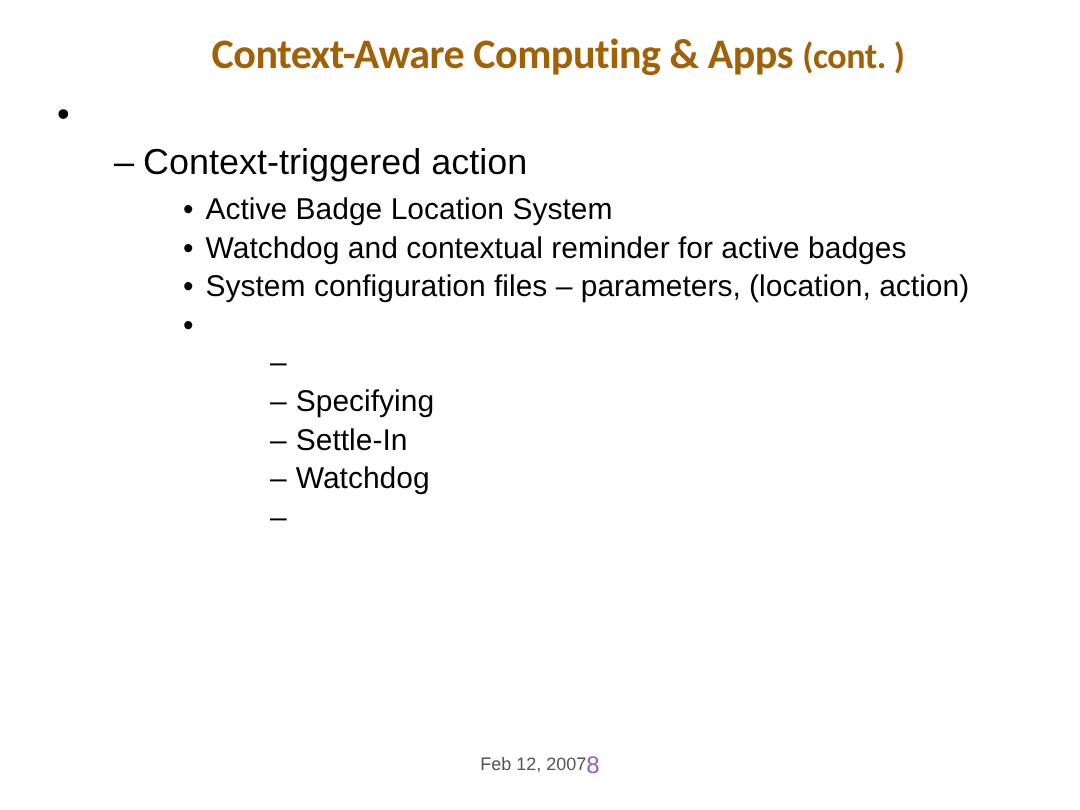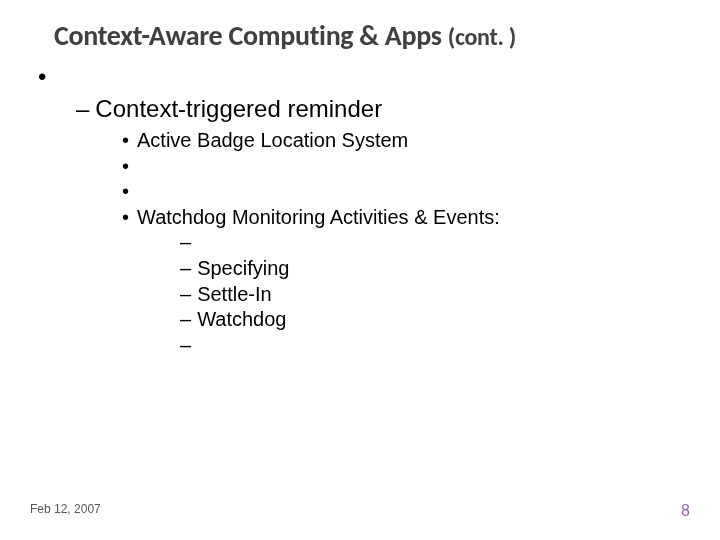--- a/index.html
+++ b/index.html
@@ -1,61 +1,62 @@
 <!DOCTYPE html>
 <html><head>
 <meta charset="utf-8">
 <style>
   * { margin: 0; padding: 0; box-sizing: border-box; }
   html, body { width: 720px; height: 540px; background: #fff; font-family: Arial, Helvetica, sans-serif; color: #000; }
   .slide { position: relative; width: 720px; height: 540px; padding: 18px 30px 0 30px; }
-  .title { color: #404040; font-weight: bold; font-size: 28px; letter-spacing: -0.3px; margin: 0 0 10px 24px; font-family: "Segoe UI", Calibri, Arial, sans-serif; }
+  .title { color: #a16207; font-weight: bold; font-size: 28px; letter-spacing: -0.3px; margin: 0 0 10px 24px; font-family: "Segoe UI", Calibri, Arial, sans-serif; text-align: center; }
   .title .cont { font-size: 24px; }
   .lvl1 { font-size: 24px; margin-left: 8px; margin-bottom: 4px; }
   .lvl2 { font-size: 24px; margin-left: 46px; margin-bottom: 6px; }
   .lvl3 { font-size: 20px; margin-left: 92px; margin-bottom: 2px; padding-right: 10px; line-height: 1.18; }
   .lvl4 { font-size: 20px; margin-left: 150px; margin-bottom: 2px; line-height: 1.18; }
   .bullet { display: flex; }
   .b { flex: 0 0 auto; margin-right: 8px; }
   .lvl1 .b, .lvl3 .b { font-family: Arial; }
   .dash { margin-right: 6px; }
-  .footer { position: absolute; bottom: 20px; left: 30px; right: 30px; display: flex; justify-content: space-between; font-size: 12px; color: #555; }
+  .footer { position: absolute; bottom: 20px; left: 30px; right: 30px; display: flex; justify-content: center; font-size: 12px; color: #555; }
   .footer .page { color: #9a5fb5; font-size: 16px; }
 </style>
 </head>
 <body>
 
 <div class="slide">
 
   <div class="title">
     <span>Context-Aware Computing &amp; Apps </span><span class="cont">(cont. )</span>
   </div>
 
   <div class="lvl1 bullet">
     <span class="b">•</span>
   </div>
 
   <div class="lvl2 bullet">
     <span class="dash">–</span>
-    <span>Context-triggered reminder</span>
+    <span>Context-triggered action</span>
   </div>
 
   <div class="lvl3 bullet">
     <span class="b">•</span>
     <span>Active Badge Location System</span>
   </div>
   <div class="lvl3 bullet">
     <span class="b">•</span>
+    <span>Watchdog and contextual reminder for active badges</span>
   </div>
   <div class="lvl3 bullet">
     <span class="b">•</span>
+    <span>System configuration files – parameters, (location, action)</span>
   </div>
   <div class="lvl3 bullet">
     <span class="b">•</span>
-    <span>Watchdog Monitoring Activities &amp; Events:</span>
   </div>
 
   <div class="lvl4 bullet">
     <span class="dash">–</span>
   </div>
   <div class="lvl4 bullet">
     <span class="dash">–</span>
     <span>Specifying</span>
   </div>
   <div class="lvl4 bullet">

